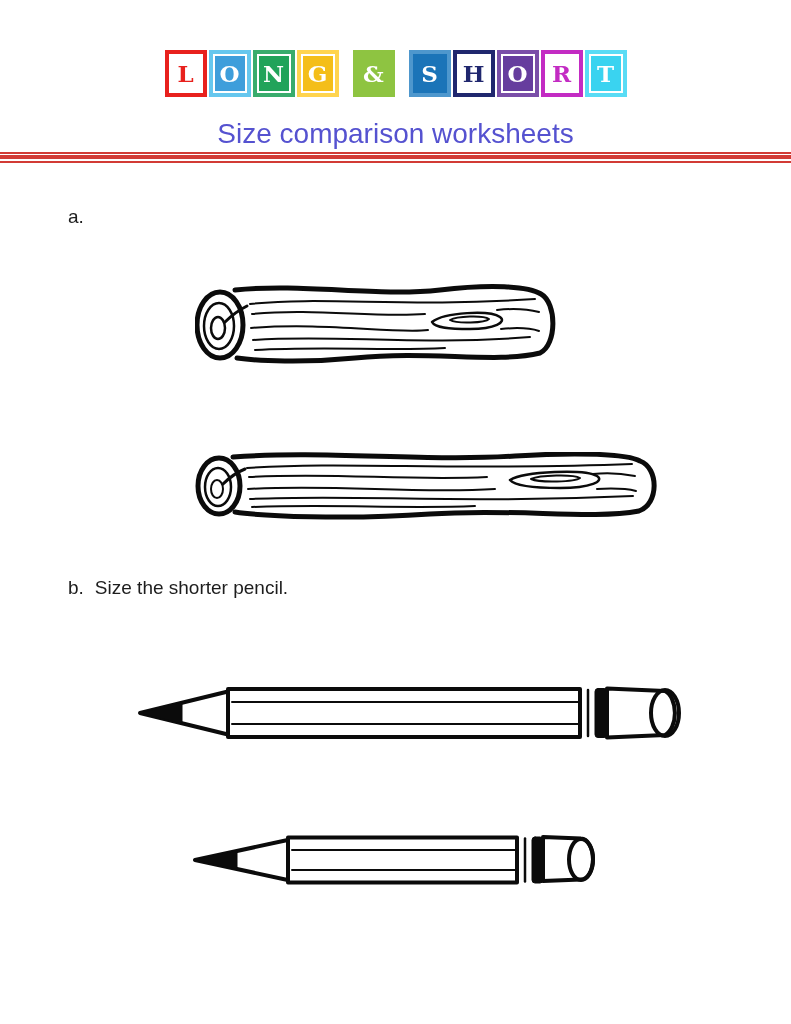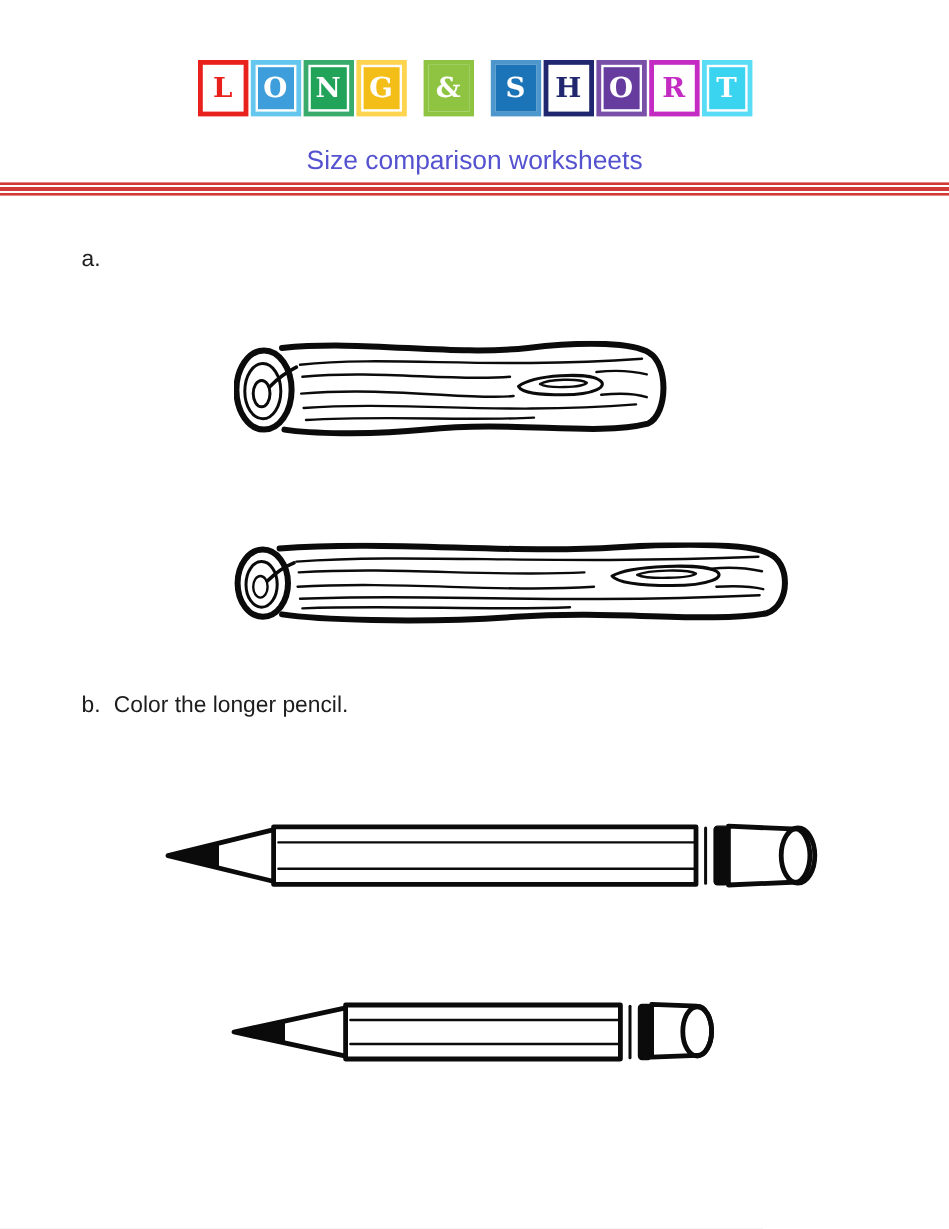--- a/index.html
+++ b/index.html
@@ -22,21 +22,21 @@
   .block-core {
     flex:1; display:flex; align-items:center; justify-content:center;
     font-family:"DejaVu Serif", serif; font-weight:bold;
     font-size:23px; line-height:1;
   }
   .block-spacer { width:12px; height:1px; }
 
   
   .subtitle {
     position:absolute; top:120px; left:0; right:0;
-    text-align:center; font-size:22px; line-height:28px;
+    text-align:center; font-size:28px; line-height:28px;
   }
   .divider {
     position:absolute; top:152px; left:0; width:791px; height:11px;
     --dc:#D23B35;
     background:linear-gradient(to bottom,
       var(--dc) 0 2px, #ffffff 2px 3.5px,
       var(--dc) 3.5px 7.5px, #ffffff 7.5px 9px,
       var(--dc) 9px 11px);
   }
 
@@ -137,21 +137,21 @@
       <path d="M336,27 C345,23 378,22 385,26 C380,30 345,31 336,27 Z" stroke-width="2"></path>
       <ellipse cx="24" cy="34" rx="21" ry="28" fill="#ffffff" stroke-width="5"></ellipse>
       <ellipse cx="23" cy="35" rx="13" ry="19" stroke-width="2.5"></ellipse>
       <ellipse cx="22" cy="37" rx="6" ry="9" stroke-width="2"></ellipse>
       <path d="M28,32 C34,26 40,21 50,17" stroke-width="3"></path>
     </svg>
   </div>
 
   <div class="exercise-label label-b">
     <span>b.</span>
-    <span>Color the longer pencil.</span>
+    <span>Size the shorter pencil.</span>
   </div>
 
   <div class="figure fig-pencil-long">
     <svg width="552" height="62" viewBox="0 0 552 62" fill="none" stroke="#0b0b0b" stroke-linecap="round" stroke-linejoin="round">
       <path d="M4,31 L94,9 L94,53 Z" fill="#ffffff" stroke-width="4"></path>
       <path d="M4,31 L46,20.8 L46,41.2 Z" fill="#0b0b0b" stroke-width="1"></path>
       <rect x="92" y="7" width="352" height="48" fill="#ffffff" stroke-width="4"></rect>
       <path d="M96,20 H442" stroke-width="2"></path>
       <path d="M96,42 H442" stroke-width="2"></path>
       <path d="M452,8 V54" stroke-width="2.5"></path>

